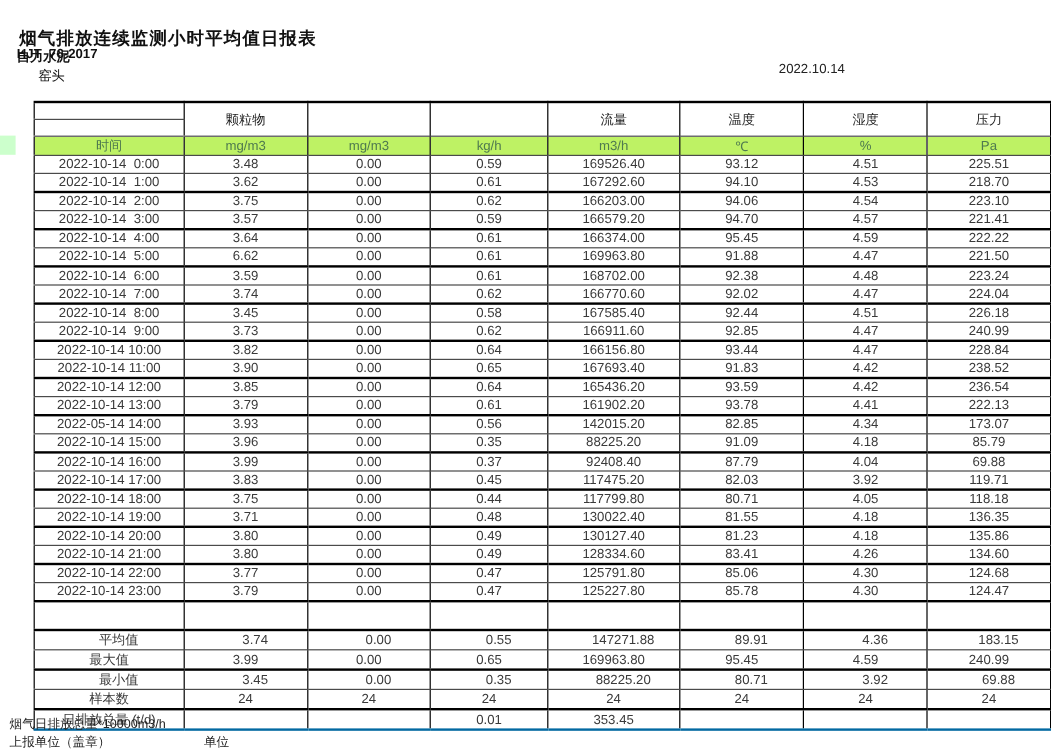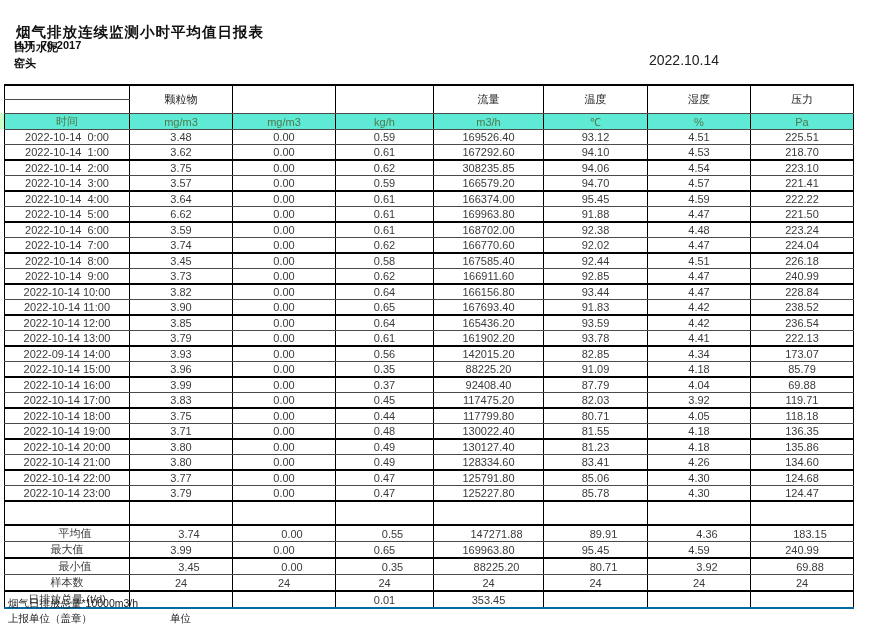--- a/index.html
+++ b/index.html
@@ -3,25 +3,25 @@
 <meta charset="utf-8">
 <style>
   html,body{margin:0;padding:0;background:#fff;}
   #page{
     position:relative;width:876px;height:630px;background:#ffffff;
     font-family:"Liberation Sans",sans-serif;color:#3a3a3a;overflow:hidden;
   }
   .std{position:absolute;left:14px;top:5px;font-size:11px;font-weight:bold;color:#111;white-space:pre;margin-top:34px;}
   .title{position:absolute;left:16px;top:23px;width:876px;text-align:left;font-size:14.5px;font-weight:bold;color:#111;letter-spacing:1px;}
   .company{position:absolute;left:14px;top:40px;font-size:11px;font-weight:bold;color:#111;}
-  .location{position:absolute;left:14px;top:56px;font-size:11px;font-weight:bold;color:#111;}
-  .date{position:absolute;left:649px;top:52px;font-size:14px;color:#222;}
+  .location{position:absolute;left:32px;top:56px;font-size:11px;font-weight:normal;color:#111;}
+  .date{position:absolute;left:649px;top:52px;font-size:11px;color:#222;}
 
   table.report{
-    position:absolute;left:4px;top:84px;border-collapse:collapse;table-layout:fixed;
+    position:absolute;left:28px;top:84px;border-collapse:collapse;table-layout:fixed;
     border:1px solid #000;border-top:2px solid #000;
   }
   table.report td{
     border-right:1px solid #000;border-bottom:1px solid #4a4a4a;
     padding:0;margin:0;text-align:center;vertical-align:middle;
     font-size:11px;color:#3a3a3a;white-space:pre;overflow:hidden;
   }
   tr.hA td{height:13px;}
   tr.hA td{font-size:11px;color:#222;}
   tr.unit td{height:15px;color:#4f7a4f;}
@@ -68,21 +68,21 @@
       <td rowspan="2"></td>
       <td rowspan="2"></td>
       <td rowspan="2">流量</td>
       <td rowspan="2">温度</td>
       <td rowspan="2">湿度</td>
       <td rowspan="2">压力</td>
     </tr>
     <tr class="hA">
       <td></td>
     </tr>
-    <tr class="unit band" style="background: #5eead4;">
+    <tr class="unit band" style="background: #bef264;">
       <td>时间</td>
       <td>mg/m3</td>
       <td>mg/m3</td>
       <td>kg/h</td>
       <td>m3/h</td>
       <td>℃</td>
       <td>%</td>
       <td>Pa</td>
     </tr>
     </tbody>
@@ -105,21 +105,21 @@
           <td>167292.60</td>
           <td>94.10</td>
           <td>4.53</td>
           <td>218.70</td>
         </tr>
         <tr class="drow">
           <td>2022-10-14  2:00</td>
           <td>3.75</td>
           <td>0.00</td>
           <td>0.62</td>
-          <td>308235.85</td>
+          <td>166203.00</td>
           <td>94.06</td>
           <td>4.54</td>
           <td>223.10</td>
         </tr>
         <tr class="drow pair-end">
           <td>2022-10-14  3:00</td>
           <td>3.57</td>
           <td>0.00</td>
           <td>0.59</td>
           <td>166579.20</td>
@@ -221,21 +221,21 @@
           <td>2022-10-14 13:00</td>
           <td>3.79</td>
           <td>0.00</td>
           <td>0.61</td>
           <td>161902.20</td>
           <td>93.78</td>
           <td>4.41</td>
           <td>222.13</td>
         </tr>
         <tr class="drow">
-          <td>2022-09-14 14:00</td>
+          <td>2022-05-14 14:00</td>
           <td>3.93</td>
           <td>0.00</td>
           <td>0.56</td>
           <td>142015.20</td>
           <td>82.85</td>
           <td>4.34</td>
           <td>173.07</td>
         </tr>
         <tr class="drow pair-end">
           <td>2022-10-14 15:00</td>

